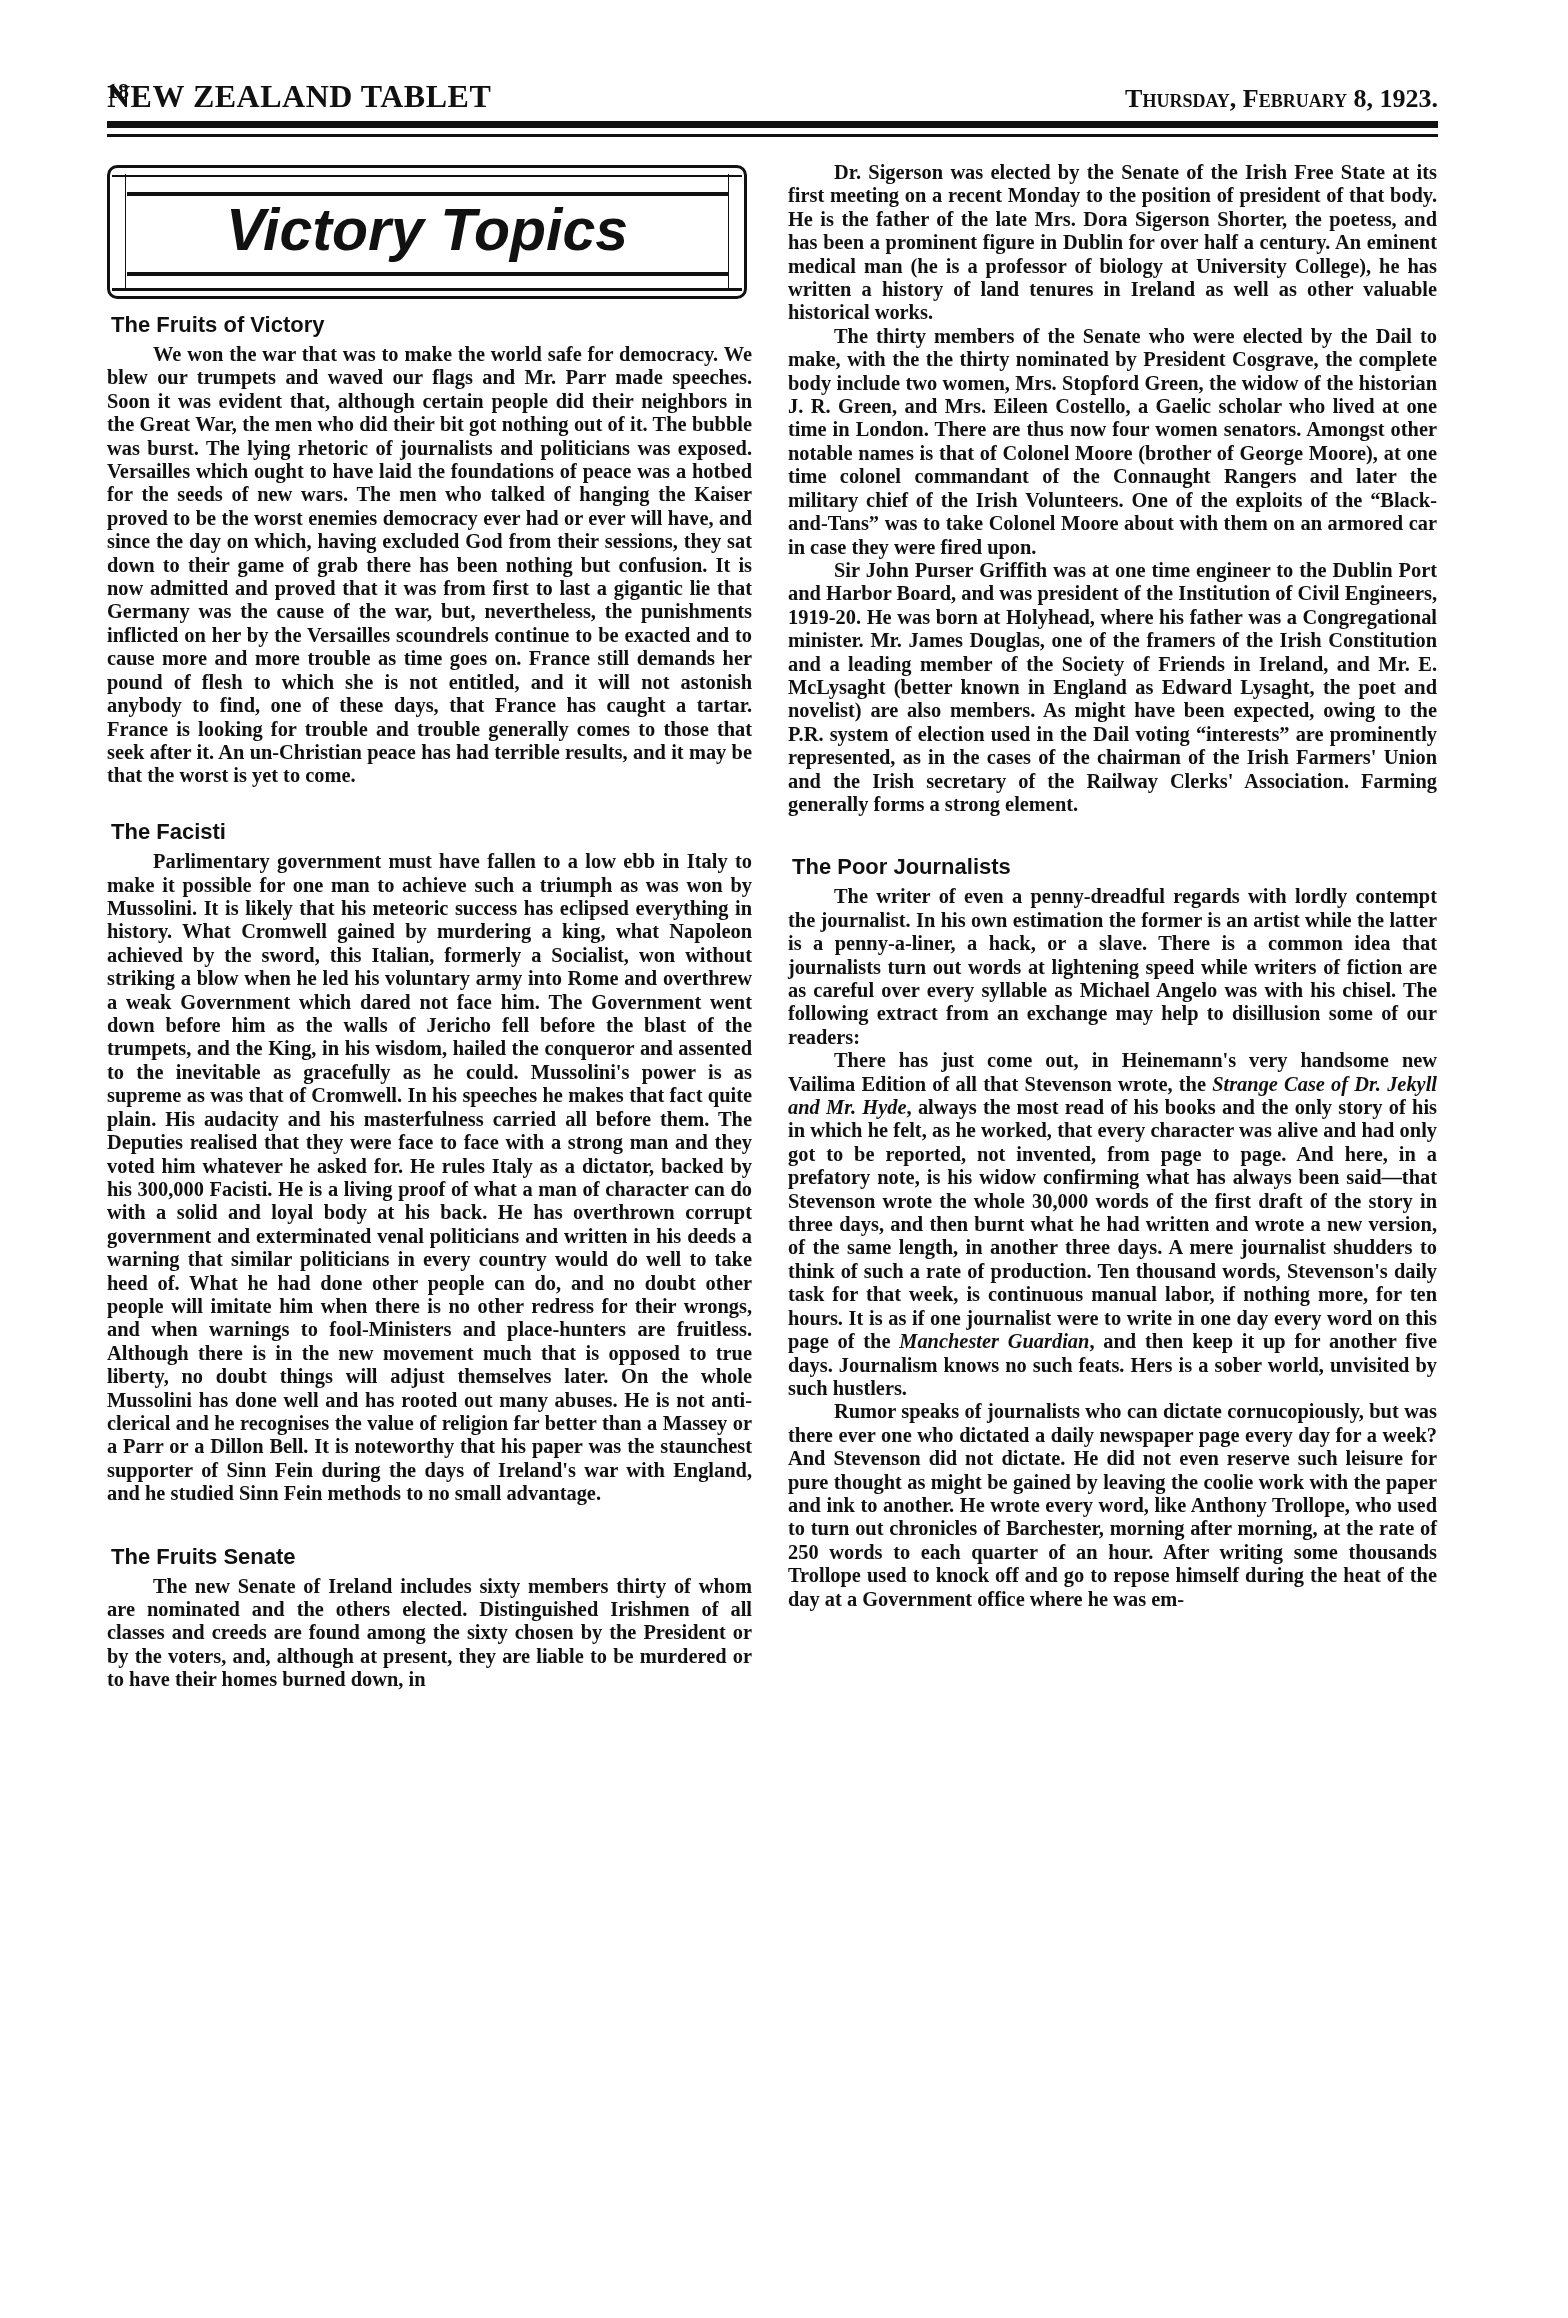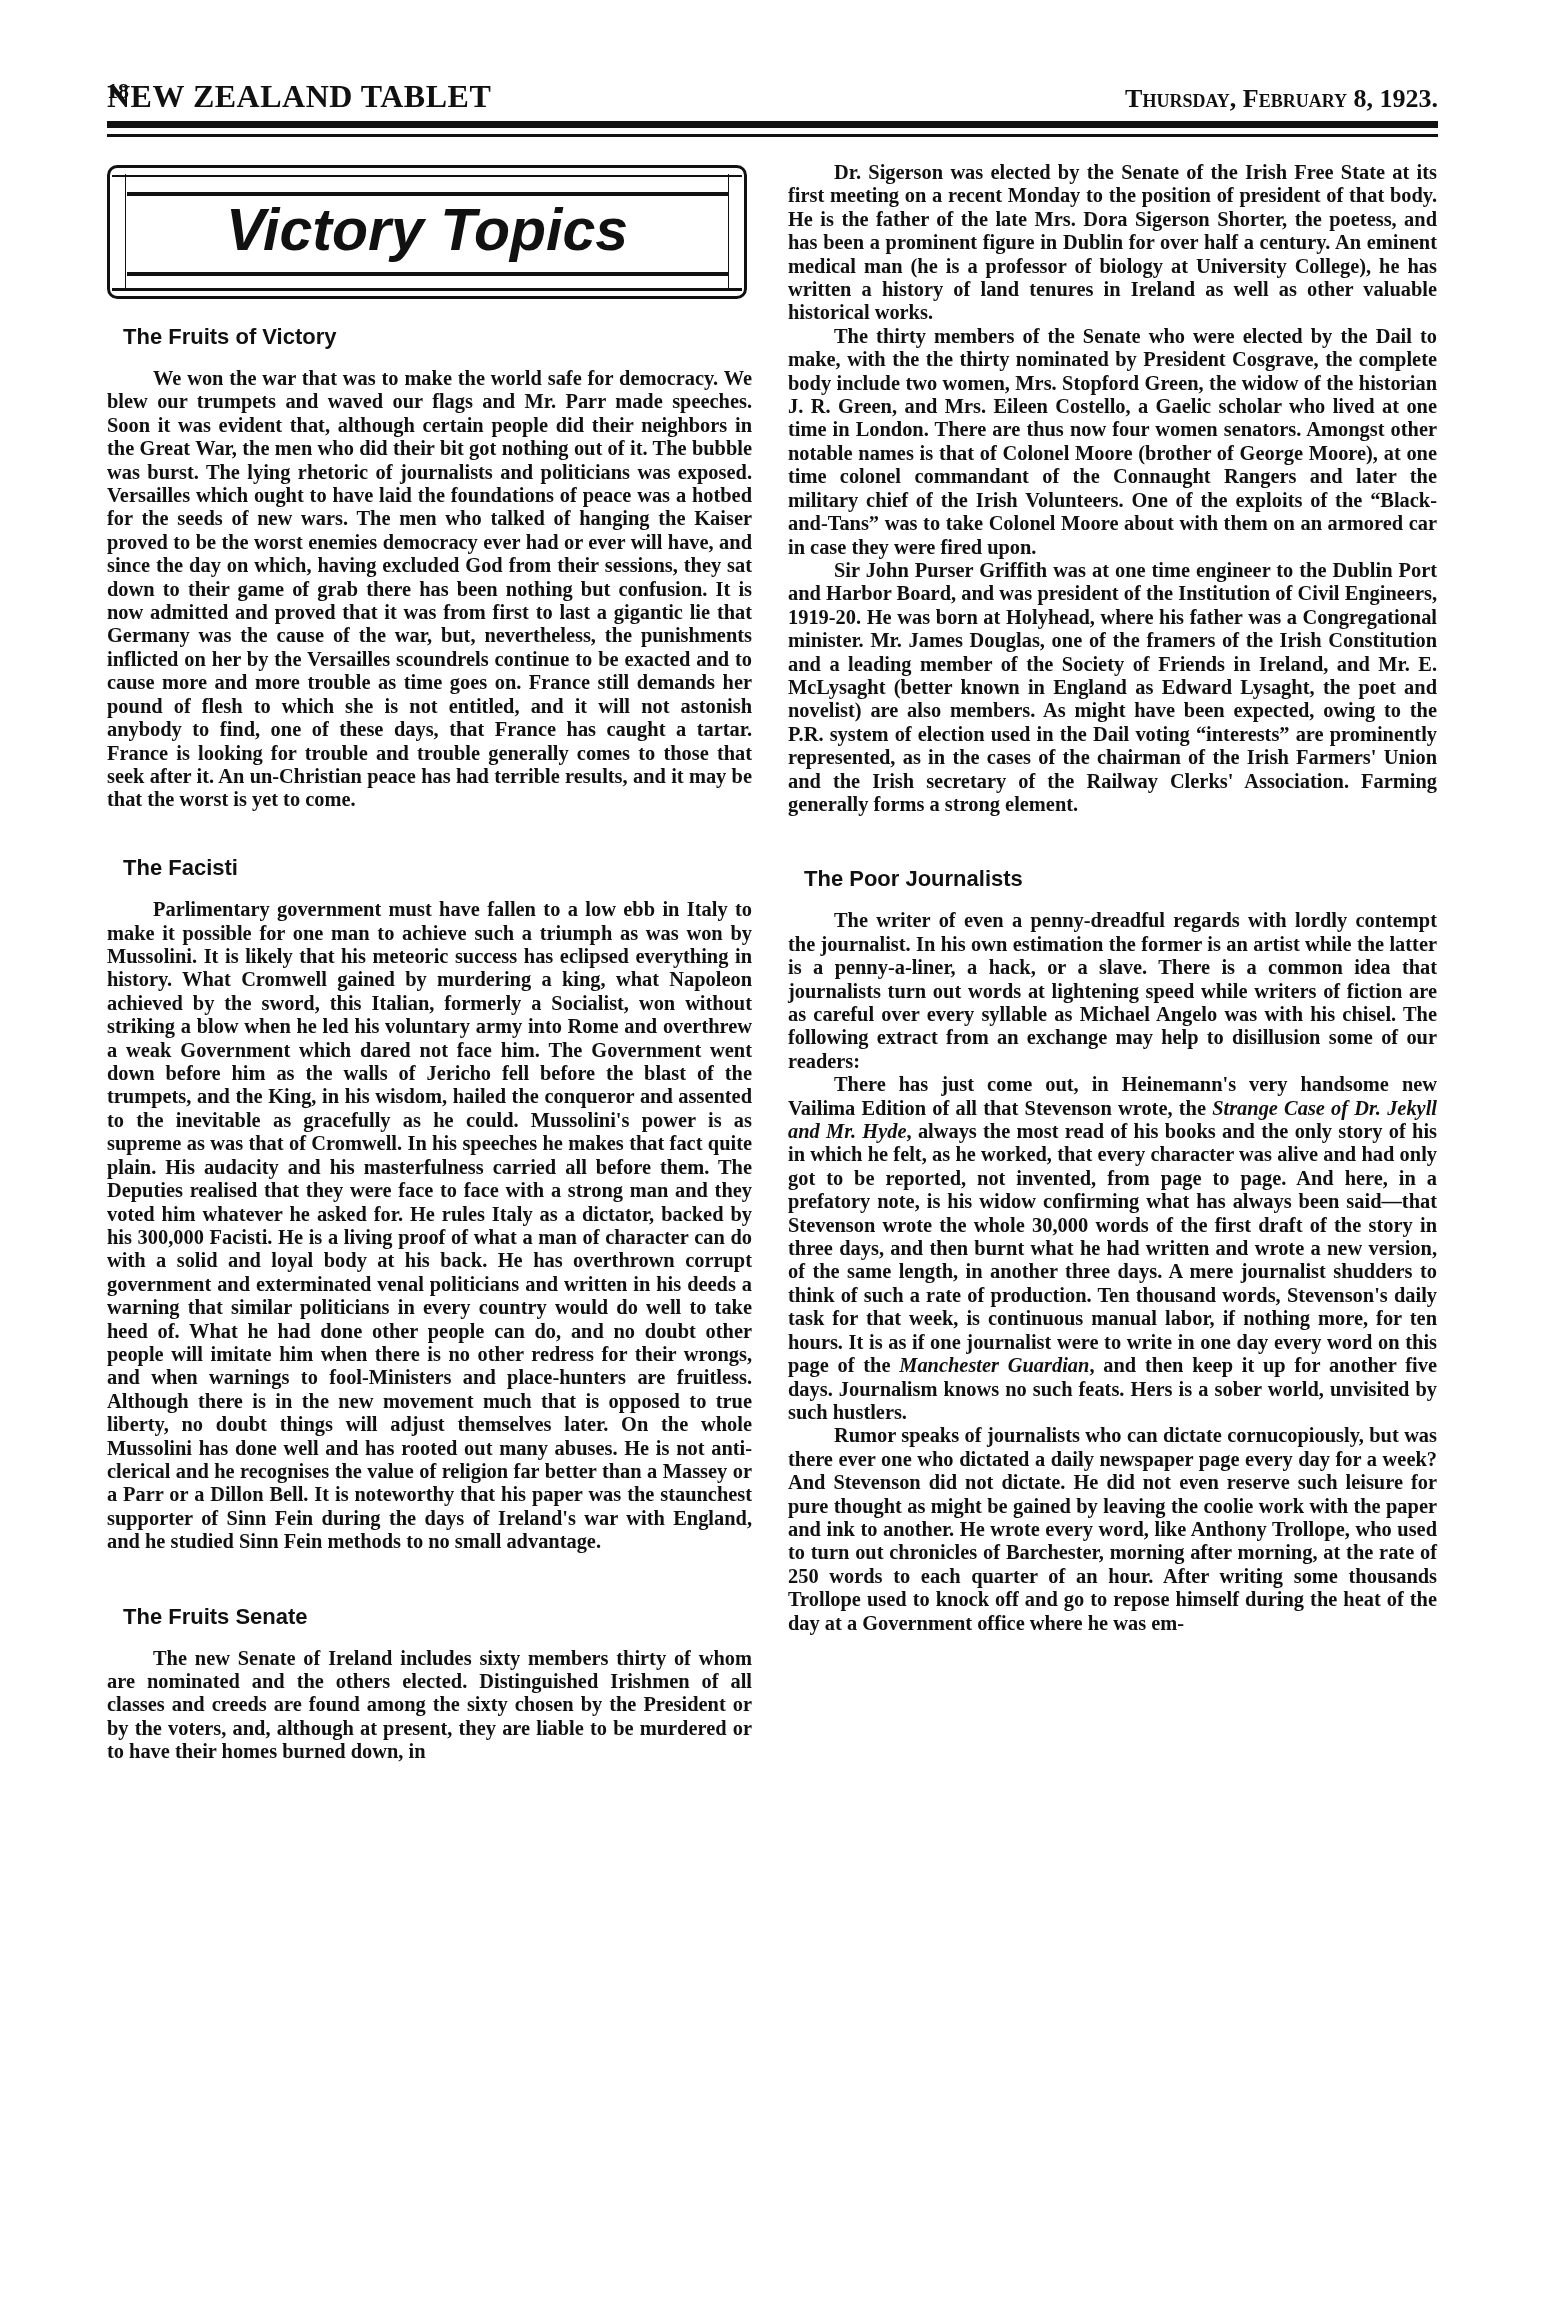--- a/index.html
+++ b/index.html
@@ -8,21 +8,21 @@
   .hdr .pg { position:absolute; left:0; top:8.3px; font-size:22px; font-weight:bold; }
   .hdr .title { position:absolute; left:0; right:0; text-align:left; top:8.3px; font-size:32px; font-weight:bold; letter-spacing:0.5px; }
   .hdr .date { position:absolute; right:0; top:14px; font-size:26px; font-weight:bold; font-variant:small-caps; }
   .rule-thick { position:absolute; left:107px; width:1331px; top:121px; height:7.4px; background:#111; }
   .rule-thin { position:absolute; left:107px; width:1331px; top:134px; height:2.8px; background:#111; }
   .col { position:absolute; font-size:20.4px; line-height:23.4px; text-align:justify; }
   .col.left { left:107px; top:306px; width:645px; }
   .col.right { left:788px; top:161px; width:649px; }
   .col p { margin:0; text-indent:0; }
   .col p.ind { text-indent:46px;font-weight:bold; }
-  .col h3 { margin:16px; font-family:"Liberation Sans", "DejaVu Sans", sans-serif; font-size:22px; font-weight:bold; line-height:29px; }
+  .col h3 { margin:4px; font-family:"Liberation Sans", "DejaVu Sans", sans-serif; font-size:22px; font-weight:bold; line-height:29px; }
   .gap { height:25.5px; }
   .gap2 { height:32px; }
   .boxwrap { position:absolute; left:107px; top:165px; width:640px; height:134px; }
   .box-outer { position:absolute; inset:0; border:3.2px solid #111; border-radius:10.2px; }
   .box-inner-l { position:absolute; left:17.6px; top:9.3px; bottom:9.3px; width:1.9px; background:#111; }
   .box-inner-r { position:absolute; right:17.6px; top:9.3px; bottom:9.3px; width:1.9px; background:#111; }
   .box-bar-t { position:absolute; left:19.5px; right:19.5px; top:27px; height:3.7px; background:#111; }
   .box-bar-b { position:absolute; left:19.5px; right:19.5px; bottom:23px; height:3.7px; background:#111; }
   .box-edge-t { position:absolute; left:4.6px; right:4.6px; top:10.2px; height:2.3px; background:#111; }
   .box-edge-b { position:absolute; left:4.6px; right:4.6px; bottom:8.3px; height:2.3px; background:#111; }

